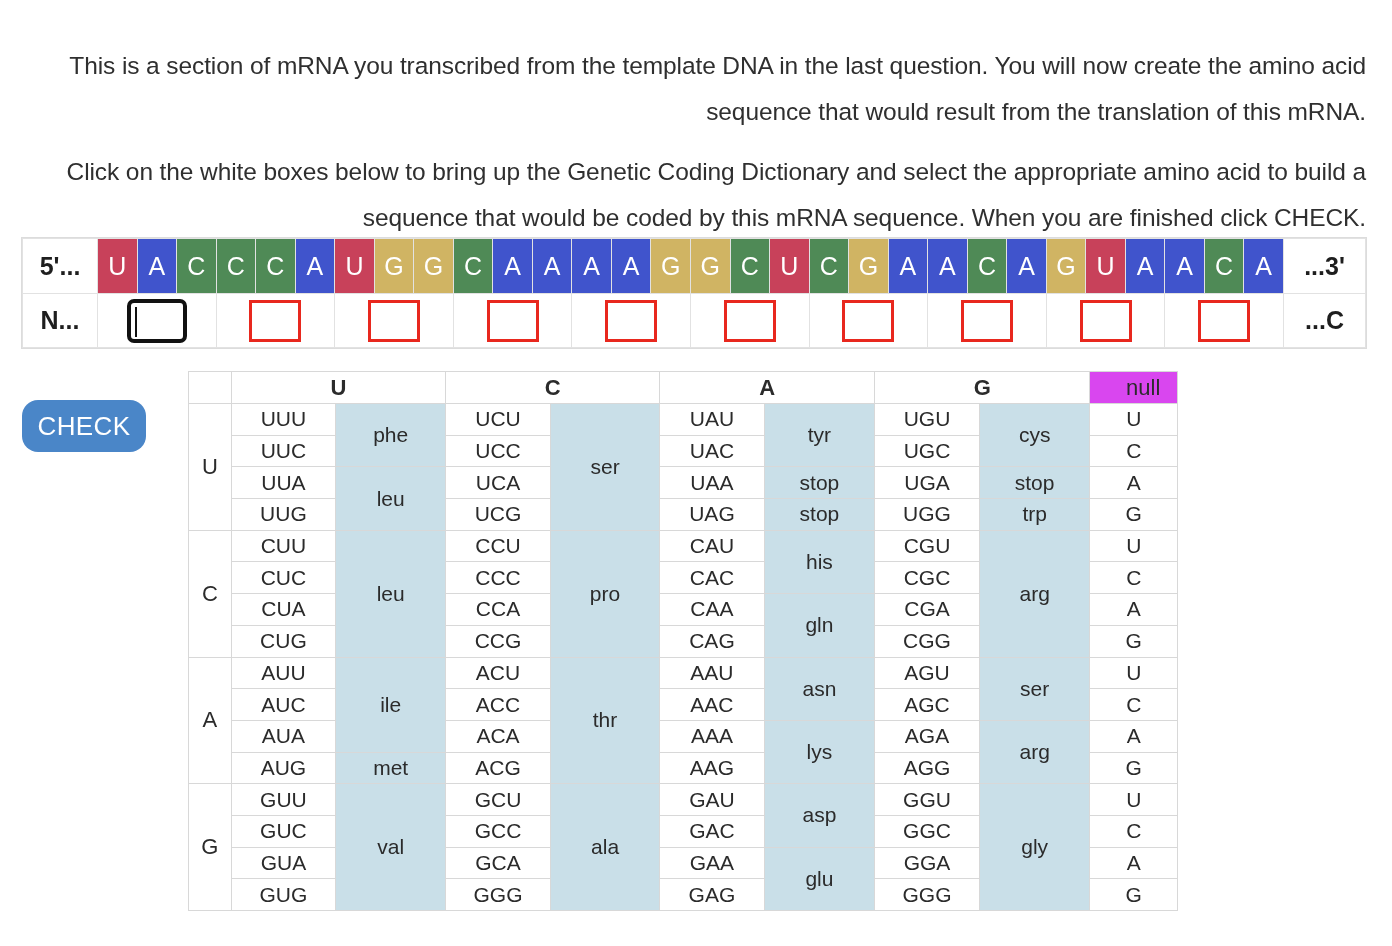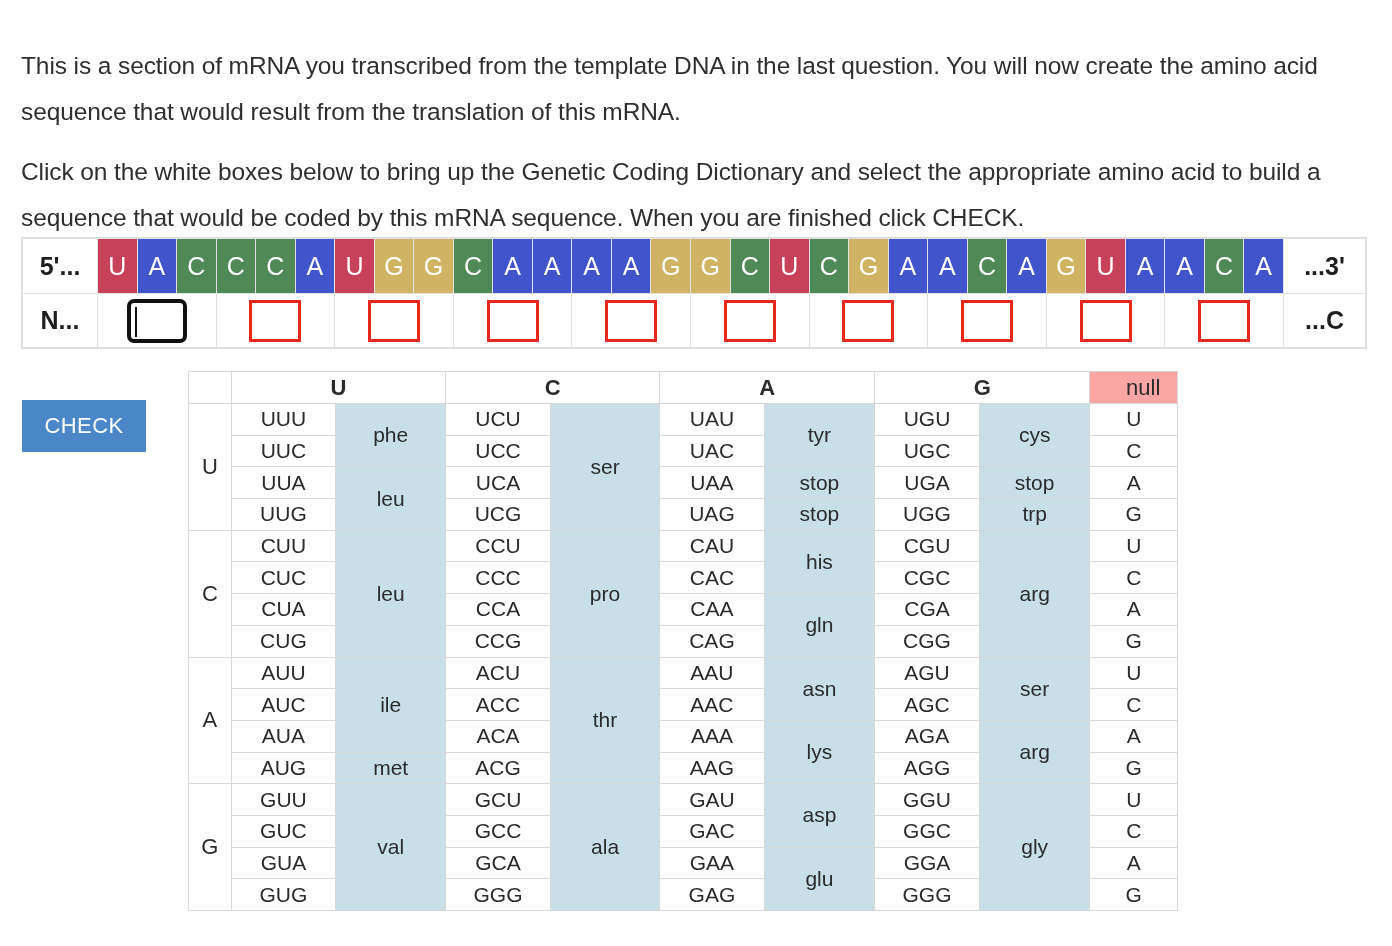--- a/index.html
+++ b/index.html
@@ -18,20 +18,21 @@
 
   
   .intro {
     position: absolute;
     left: 21px;
     width: 1345px;
     font-size: 24.5px;
     line-height: 46px;
     color: #2f2f2f;
     letter-spacing: -0.1px;
+    text-align: right;
   }
   #intro-1 { top: 18px; }
   #intro-2 { top: 124px; }
 
   
   #seq-wrap {
     position: absolute;
     left: 21px;
     top: 237px;
     width: 1346px;
@@ -98,23 +99,23 @@
 
   
   #check-btn {
     position: absolute;
     left: 22px;
     top: 400px;
     width: 124px;
     height: 52px;
     background: #4a86c8;
     border: none;
-    border-radius: 0;
+    border-radius: 16px;
     color: #ffffff;
-    font-size: 22px;
+    font-size: 26px;
     font-family: "Liberation Sans", sans-serif;
     letter-spacing: 0.4px;
     cursor: pointer;
   }
 
   
   #codon-wrap {
     position: absolute;
     left: 188px;
     top: 371px;
@@ -135,21 +136,21 @@
   }
   table.codon th.colhead {
     font-weight: bold;
     font-size: 22px;
     height: 32px;
     background: #fff;
   }
   table.codon th.corner { width: 46px; background: #fff; }
   table.codon th.nullhead {
     width: 92px;
-    background: #fca5a5;
+    background: #d946ef;
     font-weight: normal;
     font-size: 22px;
     padding-left: 19px;
   }
   td.rowhead {
     width: 46px;
     font-weight: bold;
     font-size: 22px;
     background: #fff;
   }

